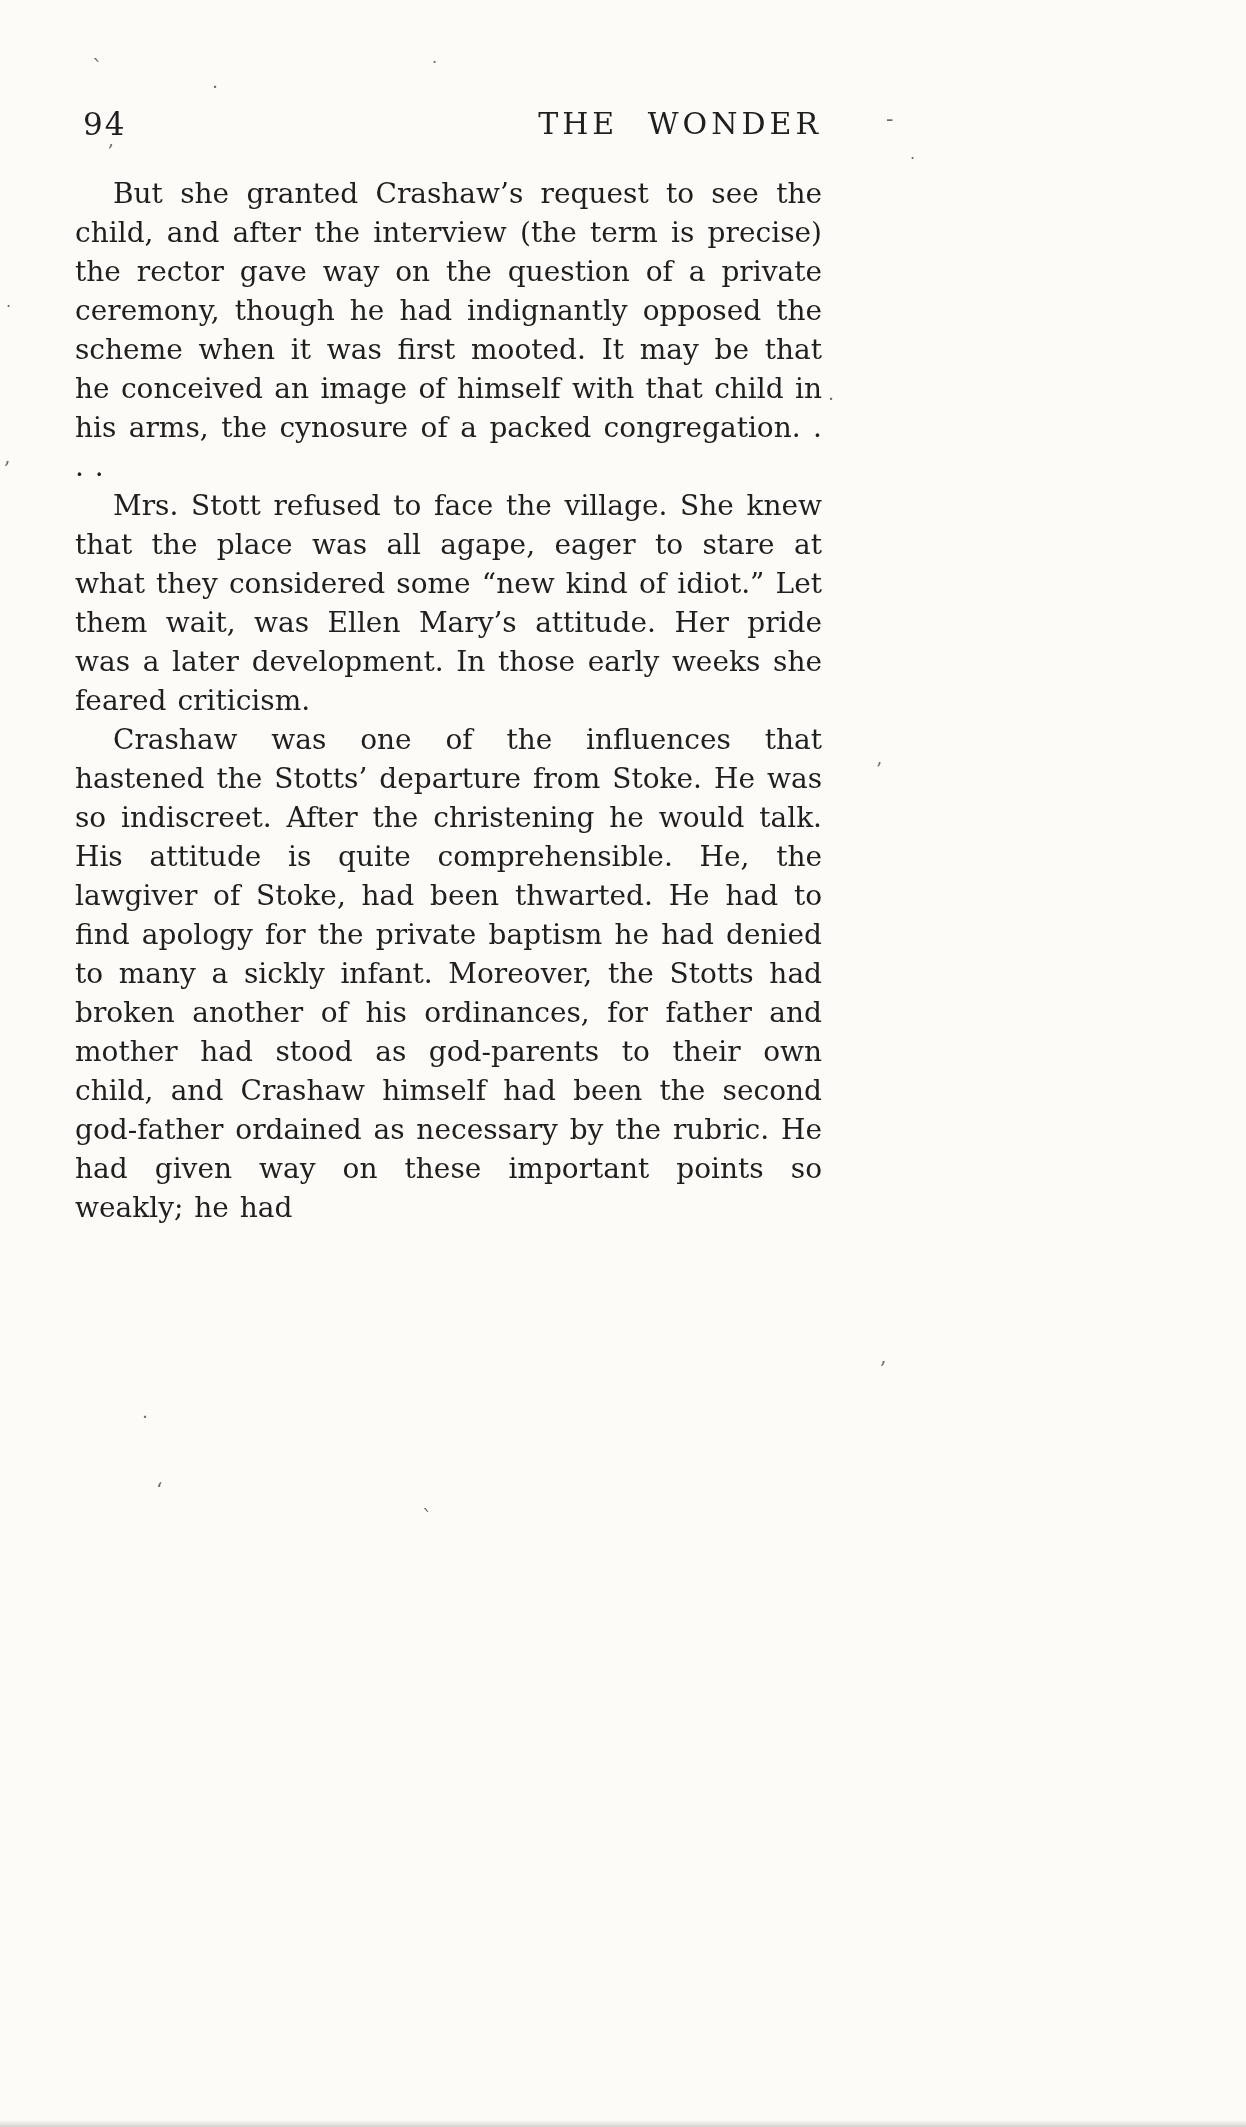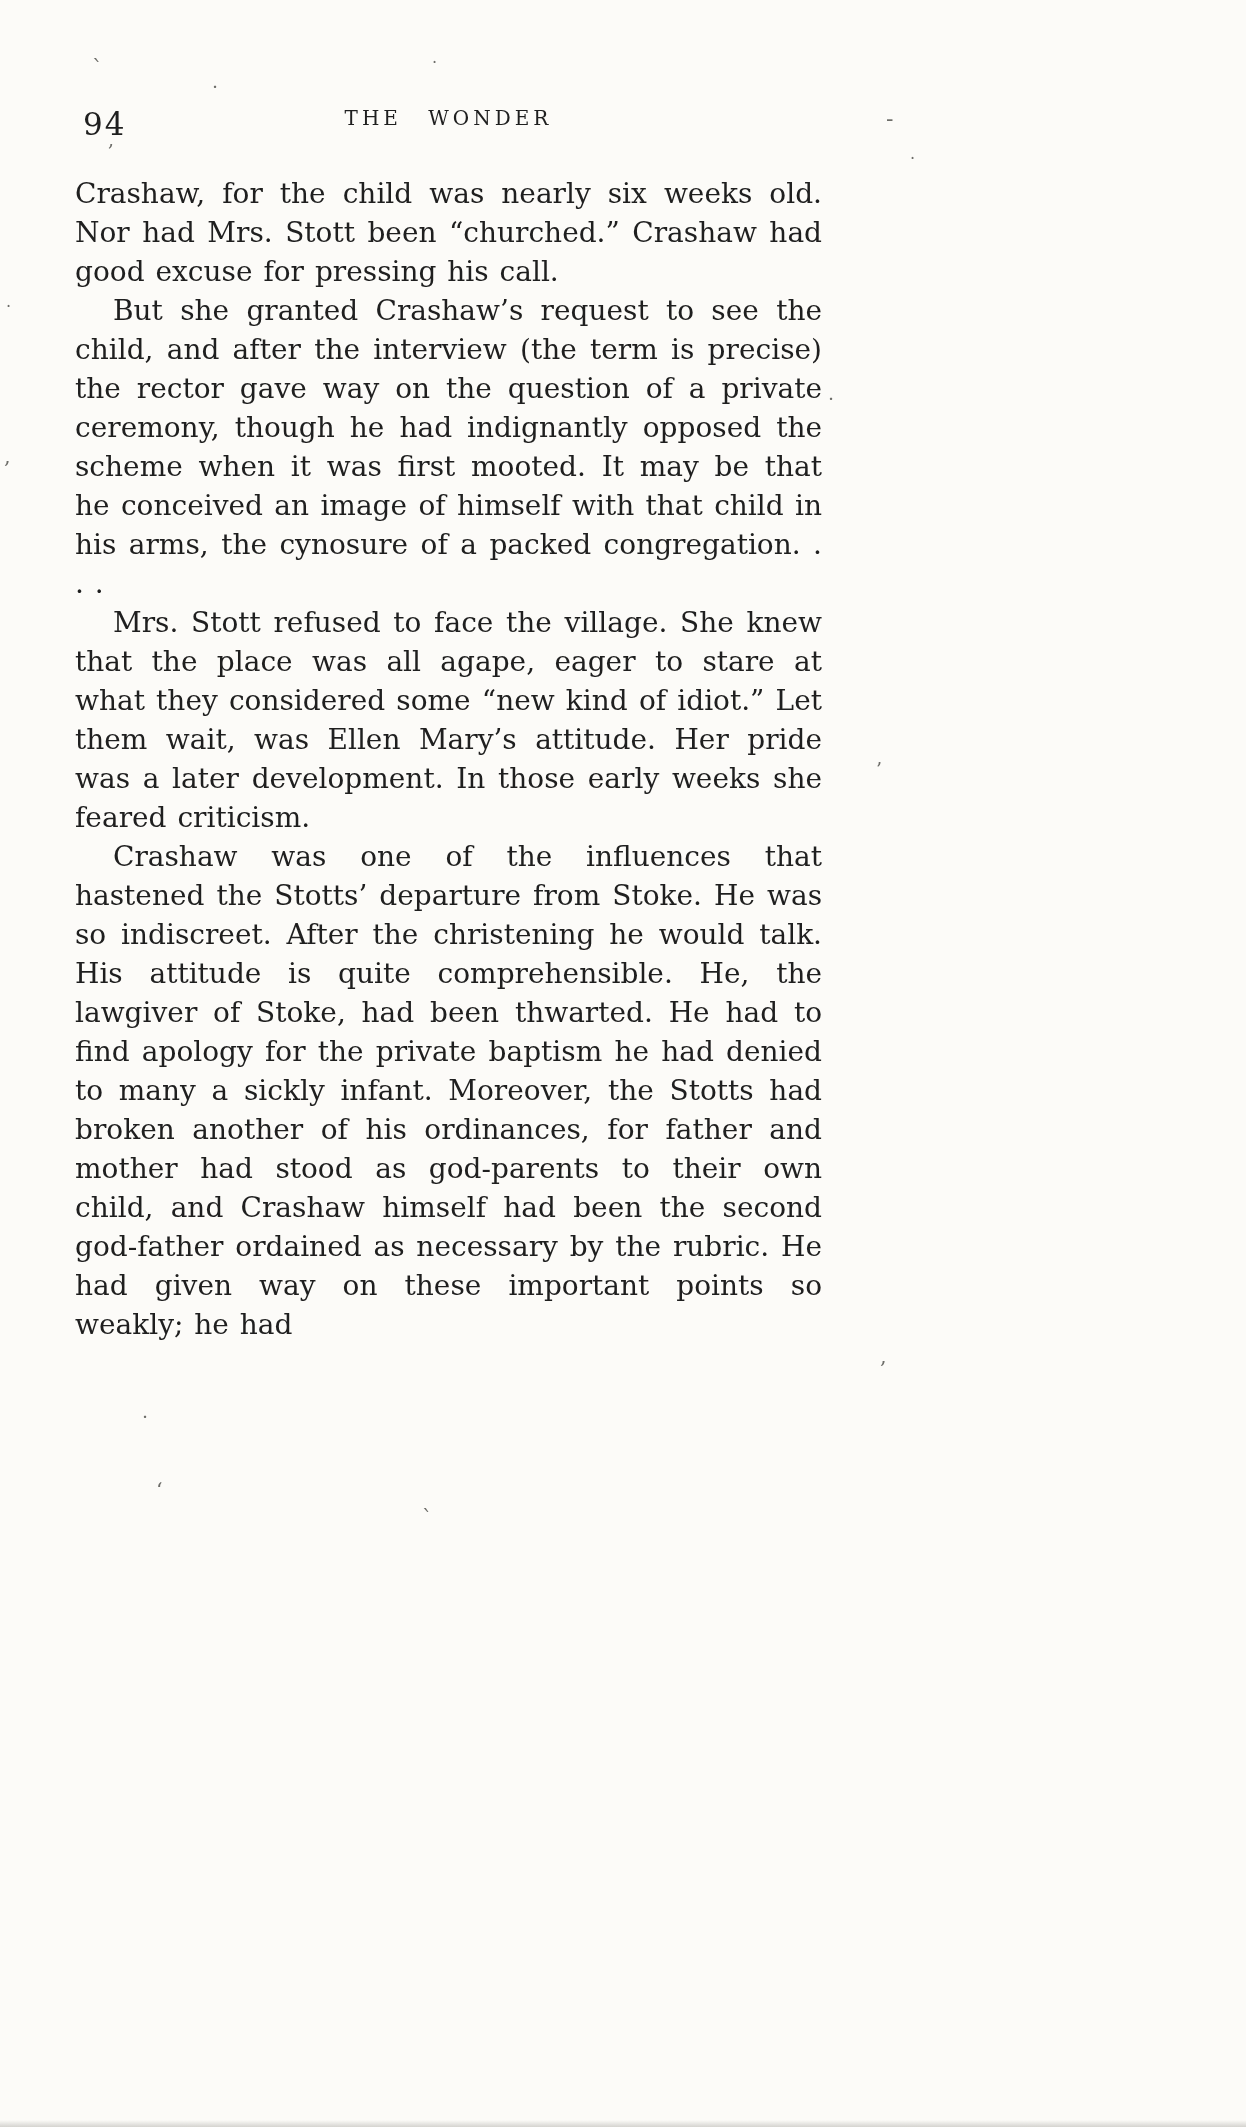--- a/index.html
+++ b/index.html
@@ -28,22 +28,22 @@
     margin-bottom: 24px;
   }
   .page-number {
     position: absolute;
     left: 8px;
     top: 0;
     font-size: 31px;
     letter-spacing: 2px;
   }
   .running-title {
-    text-align: center;
-    font-size: 20px;
+    text-align: right;
+    font-size: 30px;
     letter-spacing: 4px;
     word-spacing: 16px;
   }
   .body-text p {
     margin: 0;
     font-size: 28px;
     line-height: 39px;
     text-align: justify;
     word-spacing: 2px;
   }
@@ -73,21 +73,20 @@
 <div class="page">
 
   <div class="content">
 
     <div class="header">
       <span class="page-number">94</span>
       <div class="running-title">THE WONDER</div>
     </div>
 
     <div class="body-text">
-      <p>Crashaw, for the child was nearly six weeks old. Nor had Mrs. Stott been “churched.” Crashaw had good excuse for pressing his call.</p>
       <p class="indent">But she granted Crashaw’s request to see the child, and after the interview (the term is precise) the rector gave way on the question of a private ceremony, though he had indignantly opposed the scheme when it was first mooted. It may be that he conceived an image of himself with that child in his arms, the cynosure of a packed congregation. . . .</p>
       <p class="indent">Mrs. Stott refused to face the village. She knew that the place was all agape, eager to stare at what they considered some “new kind of idiot.” Let them wait, was Ellen Mary’s attitude. Her pride was a later development. In those early weeks she feared criticism.</p>
       <p class="indent">Crashaw was one of the influences that hastened the Stotts’ departure from Stoke. He was so indiscreet. After the christening he would talk. His attitude is quite comprehensible. He, the lawgiver of Stoke, had been thwarted. He had to find apology for the private baptism he had denied to many a sickly infant. Moreover, the Stotts had broken another of his ordinances, for father and mother had stood as god-parents to their own child, and Crashaw himself had been the second god-father ordained as necessary by the rubric. He had given way on these important points so weakly; he had</p>
     </div>
 
   </div>
 
   <span class="artifact" style="left:92px;  top:58px;  font-size:22px;">`</span>
   <span class="artifact" style="left:212px; top:72px;">.</span>
   <span class="artifact" style="left:432px; top:50px;  font-size:16px;">.</span>

